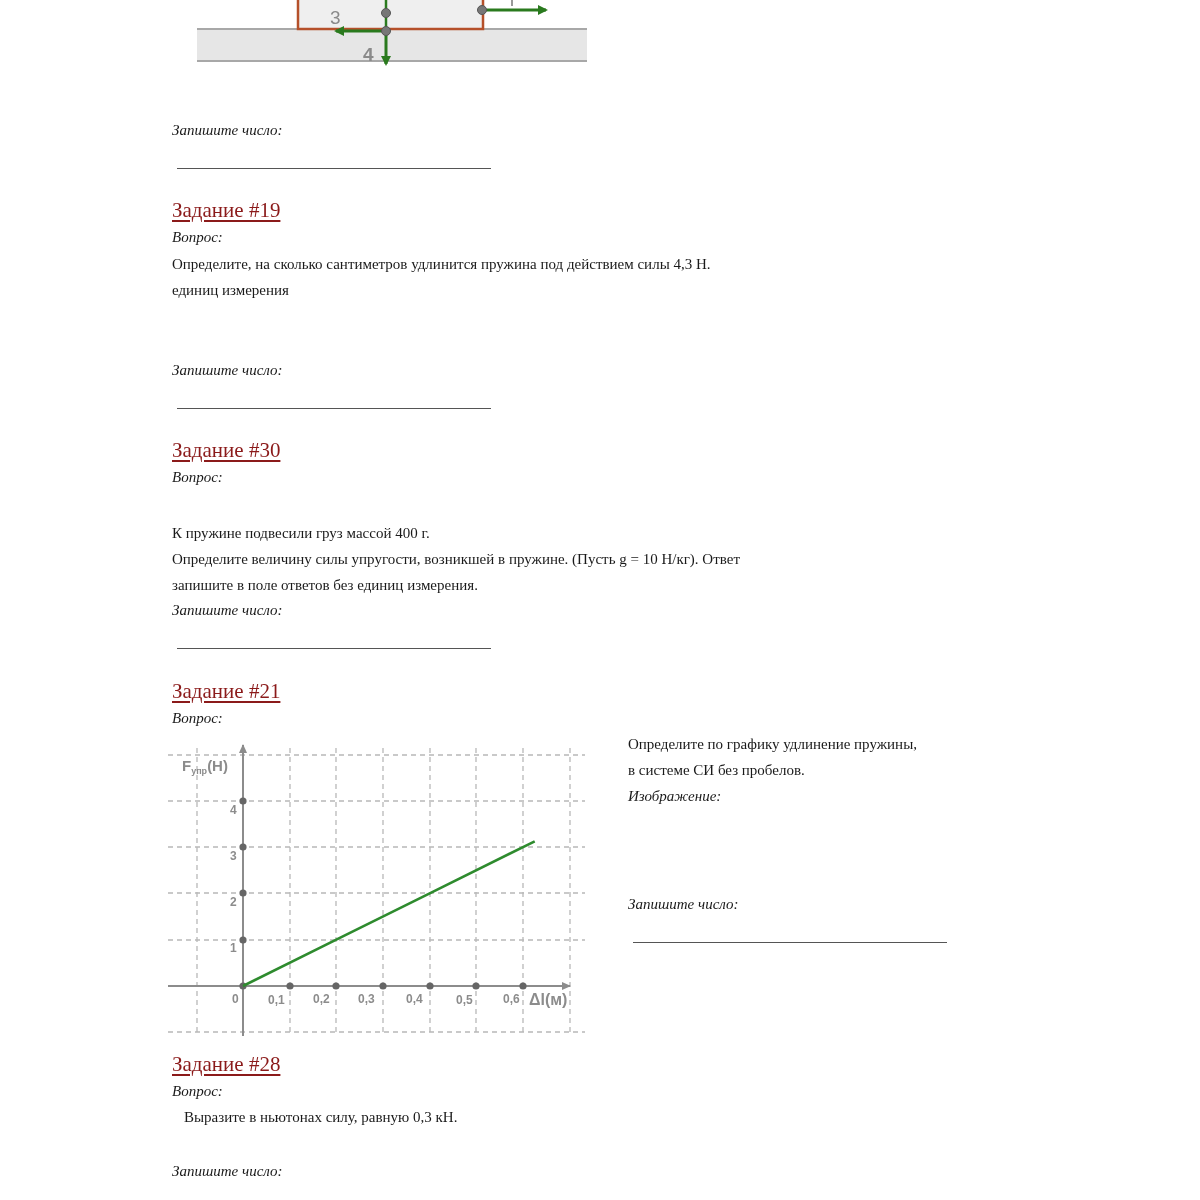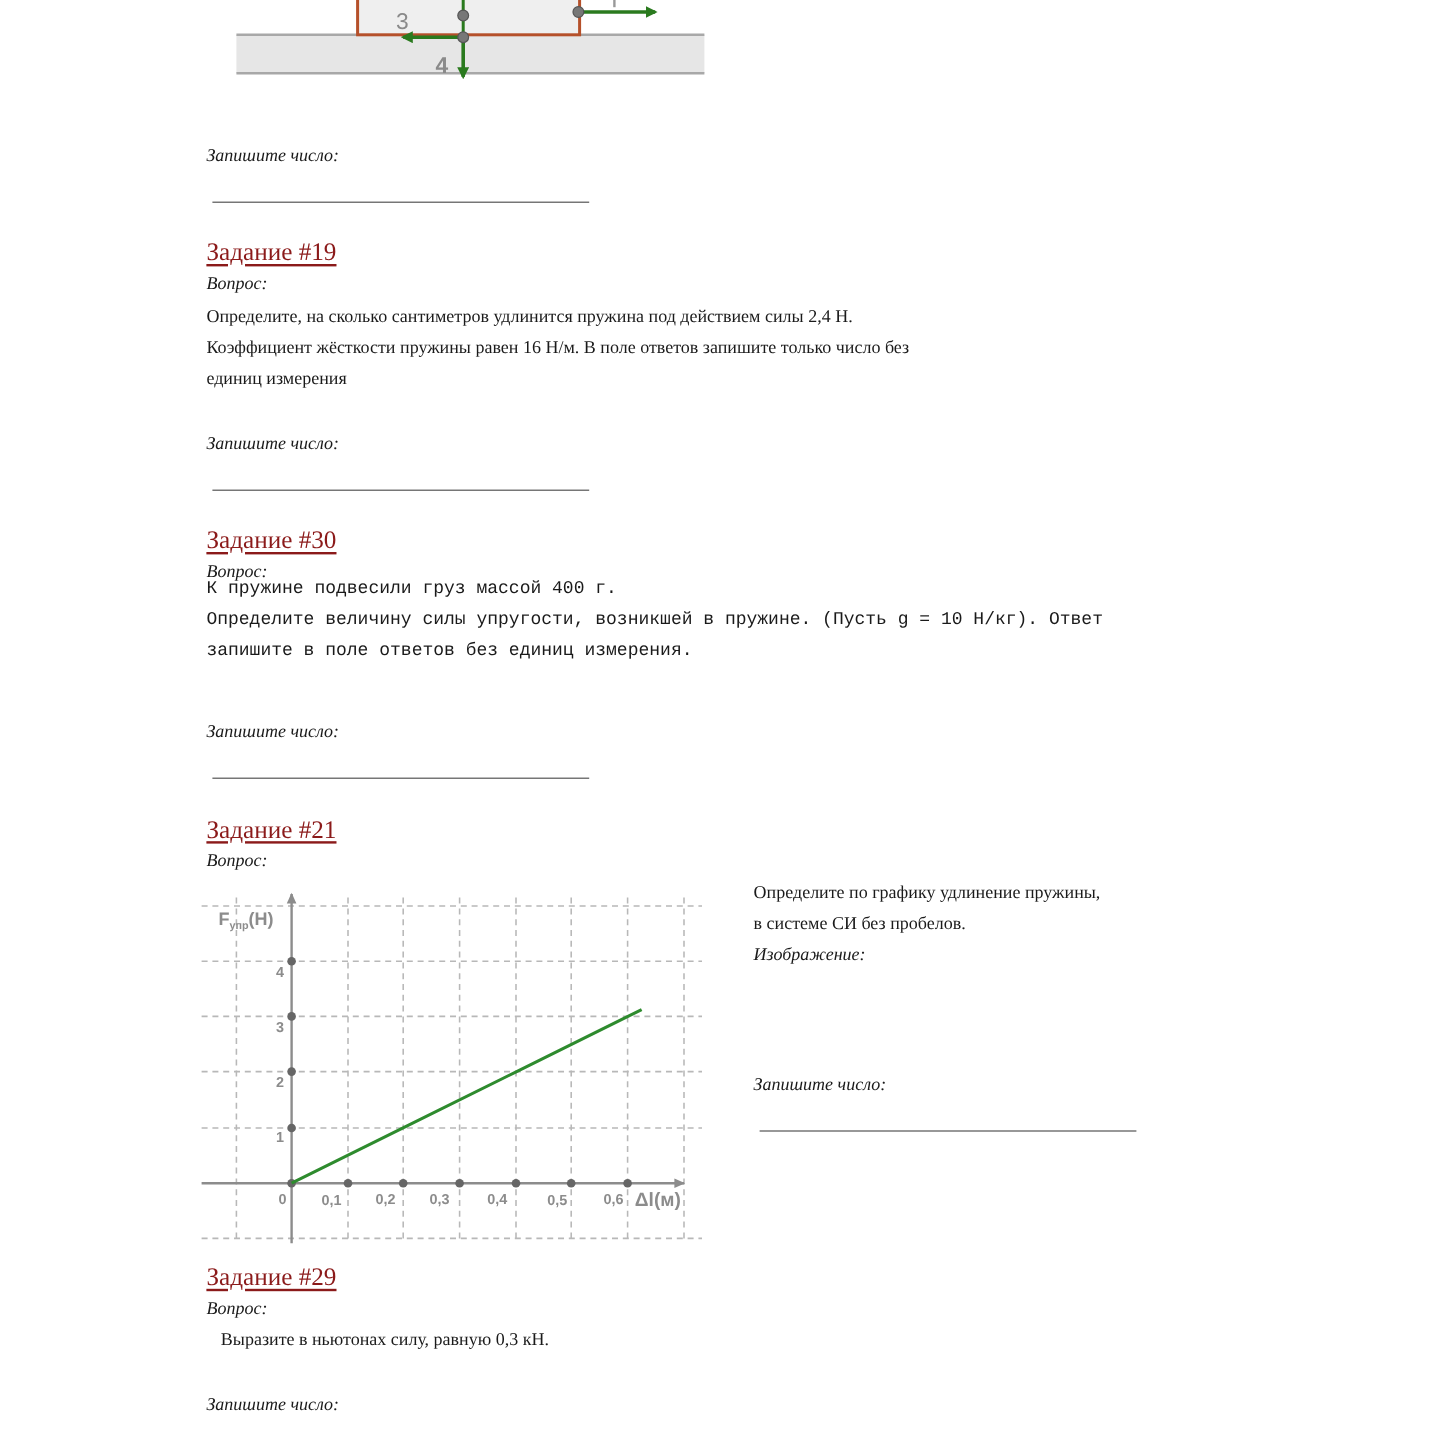--- a/index.html
+++ b/index.html
@@ -58,32 +58,31 @@
 </div>
 
 <div class="abs text italic" style="left:172px; top:117px;">Запишите число:</div>
 <div class="abs answer-line" style="left:177px; top:144px;">
   <input type="text" value="" style="">
 </div>
 
 <div class="abs task-title" style="left:172px; top:197px;">Задание #19</div>
 <div class="abs text italic" style="left:172px; top:224px;">Вопрос:</div>
 <div class="abs text" style="left:172px; top:251px; width:960px;">
-  <div>Определите, на сколько сантиметров удлинится пружина под действием силы 2,4 Н.</div>
-  <div>Коэффициент жёсткости пружины равен 16 Н/м. В поле ответов запишите только число без</div>
+  <div>Определите, на сколько сантиметров удлинится пружина под действием силы 4,3 Н.</div>
   <div>единиц измерения</div>
 </div>
 <div class="abs text italic" style="left:172px; top:357px;">Запишите число:</div>
 <div class="abs answer-line" style="left:177px; top:384px;">
   <input type="text" value="" style="">
 </div>
 
 <div class="abs task-title" style="left:172px; top:437px;">Задание #30</div>
 <div class="abs text italic" style="left:172px; top:464px;">Вопрос:</div>
-<div class="abs text" style="left:172px; top:478px; width:960px;font-family:Liberation Mono, monospace;">
+<div class="abs text" style="left:172px; top:520px; width:960px;">
   <div>К пружине подвесили груз массой 400 г.</div>
   <div>Определите величину силы упругости, возникшей в пружине. (Пусть g = 10 Н/кг). Ответ</div>
   <div>запишите в поле ответов без единиц измерения.</div>
 </div>
 <div class="abs text italic" style="left:172px; top:597px;">Запишите число:</div>
 <div class="abs answer-line" style="left:177px; top:624px;">
   <input type="text" value="" style="">
 </div>
 
 <div class="abs task-title" style="left:172px; top:678px;">Задание #21</div>
@@ -158,18 +157,18 @@
 <div class="abs text" style="left:628px; top:731px; width:500px;">
   <div>Определите по графику удлинение пружины,</div>
   <div>в системе СИ без пробелов.</div>
   <div class="italic">Изображение:</div>
 </div>
 <div class="abs text italic" style="left:628px; top:891px;">Запишите число:</div>
 <div class="abs answer-line" style="left:633px; top:918px;">
   <input type="text" value="" style="">
 </div>
 
-<div class="abs task-title" style="left:172px; top:1051px;">Задание #29</div>
+<div class="abs task-title" style="left:172px; top:1051px;">Задание #28</div>
 <div class="abs text italic" style="left:172px; top:1078px;">Вопрос:</div>
 <div class="abs text" style="left:184px; top:1104px; width:960px;">
   <div>Выразите в ньютонах силу, равную 0,3 кН.</div>
 </div>
 <div class="abs text italic" style="left:172px; top:1158px;">Запишите число:</div>
 
 </body></html>

